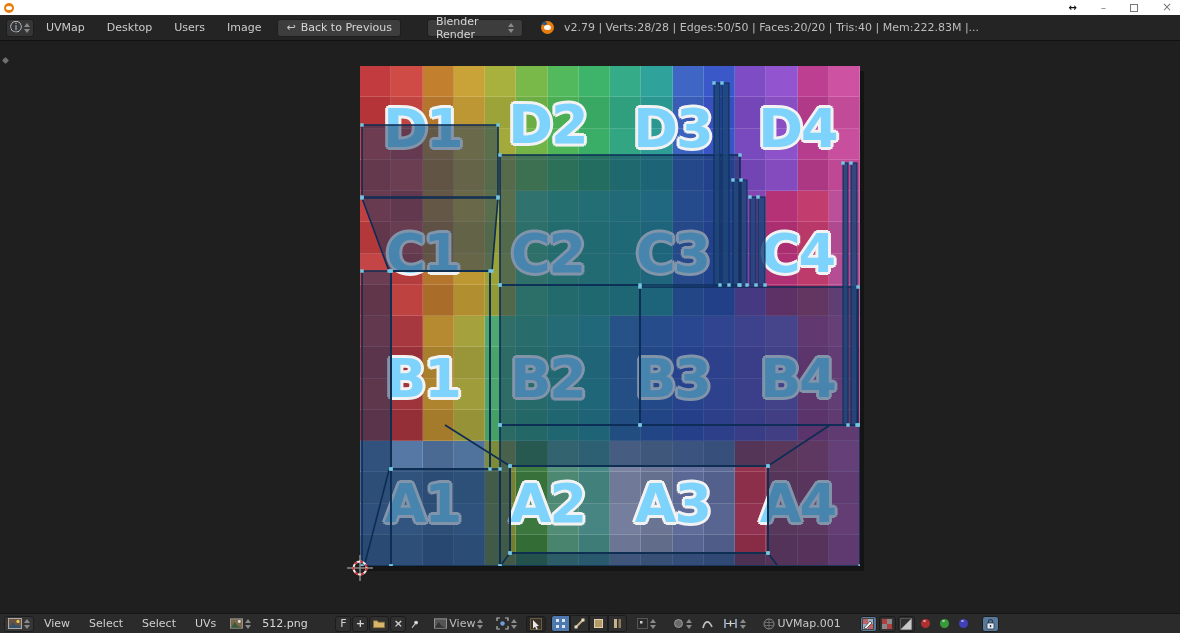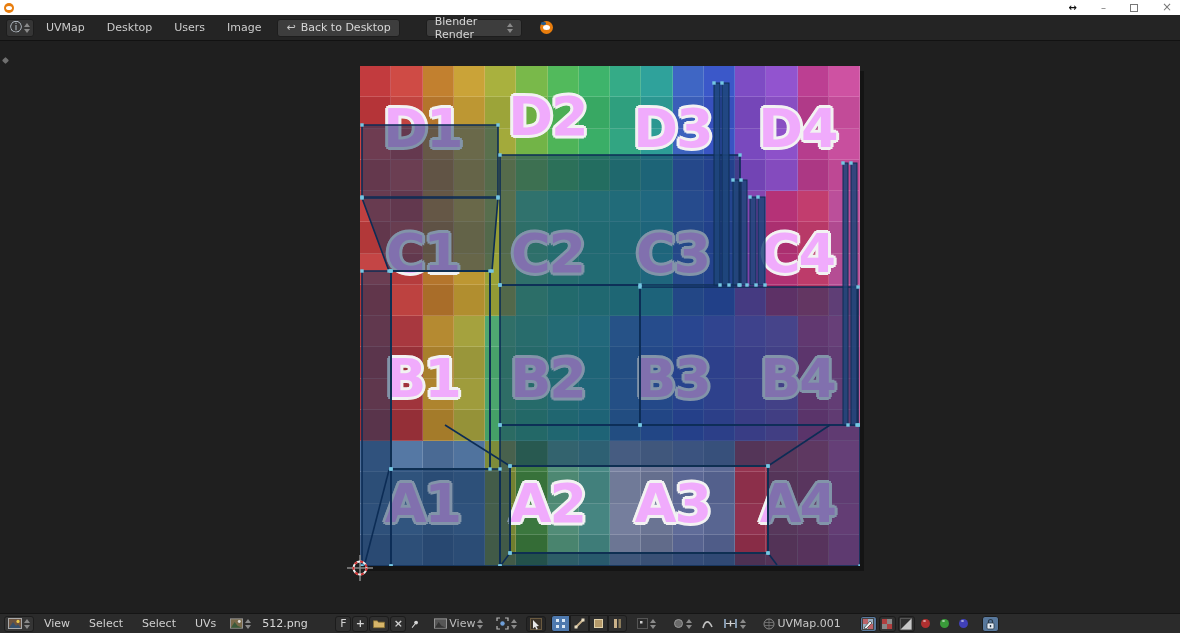--- a/index.html
+++ b/index.html
@@ -34,21 +34,21 @@
   .blogo .b3{position:absolute;left:1px;top:1px;width:5px;height:3px;background:#235a8c;border-radius:40%}
 
   
   .canvas{position:relative;height:572px;background:#1f1f1f;overflow:hidden}
   .cornerdot{position:absolute;left:3px;top:17px;width:5px;height:5px;background:#6f6f6f;border-radius:1px;transform:rotate(45deg)}
   .uvimage{position:absolute;left:360px;top:25px;width:500px;height:500px;
     box-shadow:4px 5px 0 rgba(0,0,0,.33);background:#333}
   .gridwrap{position:absolute;inset:0;display:grid;grid-template-columns:repeat(16,1fr);grid-template-rows:repeat(16,1fr)}
   .gcell{border-right:1px solid rgba(255,255,255,.16);border-bottom:1px solid rgba(255,255,255,.16)}
   .uvlabel{position:absolute;transform:translate(-50%,-52%);font-weight:bold;font-size:54px;
-    letter-spacing:-2px;color:#f0abfc;white-space:nowrap;
+    letter-spacing:-2px;color:#7dd3fc;white-space:nowrap;
     text-shadow:-3px 0 0 #f2f2f2,3px 0 0 #f2f2f2,0 -3px 0 #f2f2f2,0 3px 0 #f2f2f2,
       -2px -2px 0 #f2f2f2,2px -2px 0 #f2f2f2,-2px 2px 0 #f2f2f2,2px 2px 0 #f2f2f2}
   .overlaysvg{position:absolute;inset:0}
   .cursor2d{position:absolute;left:-13px;top:489px;width:26px;height:26px}
 
   
   .bottomheader{height:20px;background:#2b2b2b;border-top:1px solid #151515;
     display:flex;align-items:center;font-size:11px;color:#cfcfcf;padding:0 4px;gap:1px}
   .bmenu{padding:0 9px;line-height:19px;cursor:default}
   .bbtn{background:#303030;border:1px solid #1c1c1c;border-radius:3px;height:16px;
@@ -95,34 +95,35 @@
           <i class="up"></i>
           <i class="dn"></i>
         </span>
     </span>
     <span class="menuitem">UVMap</span>
     <span class="menuitem">Desktop</span>
     <span class="menuitem">Users</span>
     <span class="menuitem">Image</span>
     <span class="hbtn" style="margin-left:4px">
       <span style="color:#c8c8c8">↩</span>
-      <span>Back to Desktop</span>
+      <span>Back to Previous</span>
     </span>
     <span class="hbtn" style="margin-left:24px;width:96px;justify-content:space-between">
       <span>Blender Render</span>
       <span class="stp">
           <i class="up"></i>
           <i class="dn"></i>
         </span>
     </span>
     <span class="blogo" style="margin-left:16px">
       <span class="b1"></span>
         <span class="b2"></span>
         <span class="b3"></span>
     </span>
+    <span class="stats">v2.79 | Verts:28/28 | Edges:50/50 | Faces:20/20 | Tris:40 | Mem:222.83M |...</span>
   </div>
 
   <div class="canvas">
     <span class="cornerdot"></span>
 
     <div class="uvimage">
       <div class="gridwrap">
           <div class="gcell" style="background: rgb(194, 59, 62);"></div>
           <div class="gcell" style="background: rgb(207, 75, 69);"></div>
           <div class="gcell" style="background: rgb(194, 128, 47);"></div>
@@ -375,21 +376,21 @@
           <div class="gcell" style="background: rgb(97, 107, 138);"></div>
           <div class="gcell" style="background: rgb(87, 99, 144);"></div>
           <div class="gcell" style="background: rgb(79, 92, 136);"></div>
           <div class="gcell" style="background: rgb(136, 44, 70);"></div>
           <div class="gcell" style="background: rgb(148, 49, 78);"></div>
           <div class="gcell" style="background: rgb(156, 49, 88);"></div>
           <div class="gcell" style="background: rgb(170, 63, 128);"></div>
         </div>
       <div>
           <span class="uvlabel" style="left: 62.5px; top: 64px;">D1</span>
-          <span class="uvlabel" style="left: 187.5px; top: 52px;">D2</span>
+          <span class="uvlabel" style="left: 187.5px; top: 60px;">D2</span>
           <span class="uvlabel" style="left: 312.5px; top: 64px;">D3</span>
           <span class="uvlabel" style="left: 437.5px; top: 64px;">D4</span>
           <span class="uvlabel" style="left: 62.5px; top: 189px;">C1</span>
           <span class="uvlabel" style="left: 187.5px; top: 189px;">C2</span>
           <span class="uvlabel" style="left: 312.5px; top: 189px;">C3</span>
           <span class="uvlabel" style="left: 437.5px; top: 189px;">C4</span>
           <span class="uvlabel" style="left: 62.5px; top: 314px;">B1</span>
           <span class="uvlabel" style="left: 187.5px; top: 314px;">B2</span>
           <span class="uvlabel" style="left: 312.5px; top: 314px;">B3</span>
           <span class="uvlabel" style="left: 437.5px; top: 314px;">B4</span>

